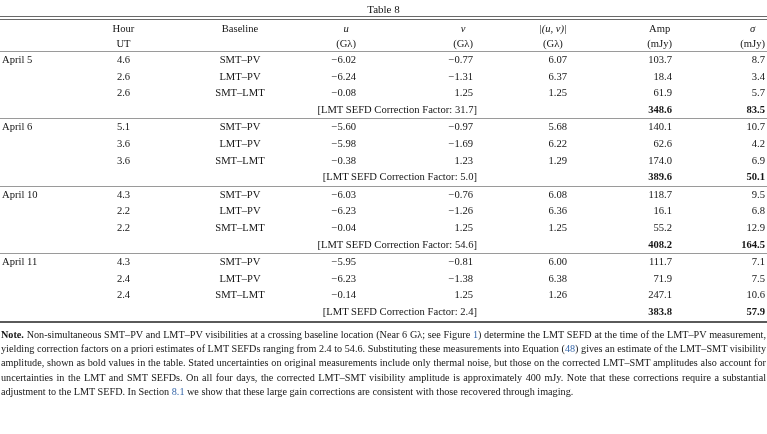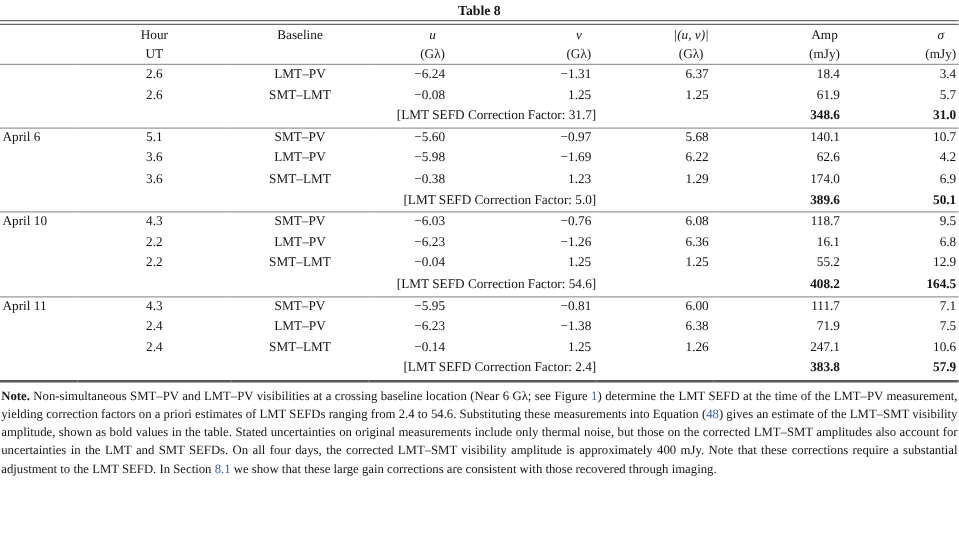--- a/index.html
+++ b/index.html
@@ -4,21 +4,21 @@
 <style>
   * { margin:0; padding:0; box-sizing:border-box; }
   html,body { background:#ffffff; }
   body {
     width:767px; height:434px; overflow:hidden;
     font-family:"Liberation Serif", serif; color:#151515;
   }
   .page { width:767px; height:434px; position:relative; }
 
   .table-label {
-    text-align:center; font-weight:bold; font-size:11px;
+    text-align:center; font-weight:normal; font-size:11px;
     padding-top:3px; line-height:13px;
   }
   .table-caption {
     text-align:center; font-size:10.8px; line-height:14px; padding-bottom:3px;
     white-space:nowrap;
   }
 
   .double-rule { height:4px; border-top:1.4px solid #696969; border-bottom:1.4px solid #696969; }
 
   table.data-table {
@@ -98,20 +98,30 @@
         <th>
           <span class="h-stack"><span>Amp</span><span>(mJy)</span></span>
         </th>
         <th>
           <span class="h-stack"><span class="it">σ</span><span>(mJy)</span></span>
         </th>
       </tr>
     </thead>
   <tbody class="day-section">
         <tr>
+          <td>April 5</td>
+          <td>4.6</td>
+          <td>SMT–PV</td>
+          <td>−6.02</td>
+          <td>−0.77</td>
+          <td>6.07</td>
+          <td>103.7</td>
+          <td>8.7</td>
+        </tr>
+        <tr>
           <td></td>
           <td>2.6</td>
           <td>LMT–PV</td>
           <td>−6.24</td>
           <td>−1.31</td>
           <td>6.37</td>
           <td>18.4</td>
           <td>3.4</td>
         </tr>
         <tr>
@@ -123,21 +133,21 @@
           <td>1.25</td>
           <td>61.9</td>
           <td>5.7</td>
         </tr>
         <tr class="corr-row">
           <td></td>
           <td></td>
           <td colspan="3" class="corr-text">[LMT SEFD Correction Factor: 31.7]</td>
           <td></td>
           <td class="corr-amp">348.6</td>
-          <td class="corr-sigma">31.0</td>
+          <td class="corr-sigma">83.5</td>
         </tr>
       </tbody>
       <tbody class="day-section">
         <tr>
           <td>April 6</td>
           <td>5.1</td>
           <td>SMT–PV</td>
           <td>−5.60</td>
           <td>−0.97</td>
           <td>5.68</td>

